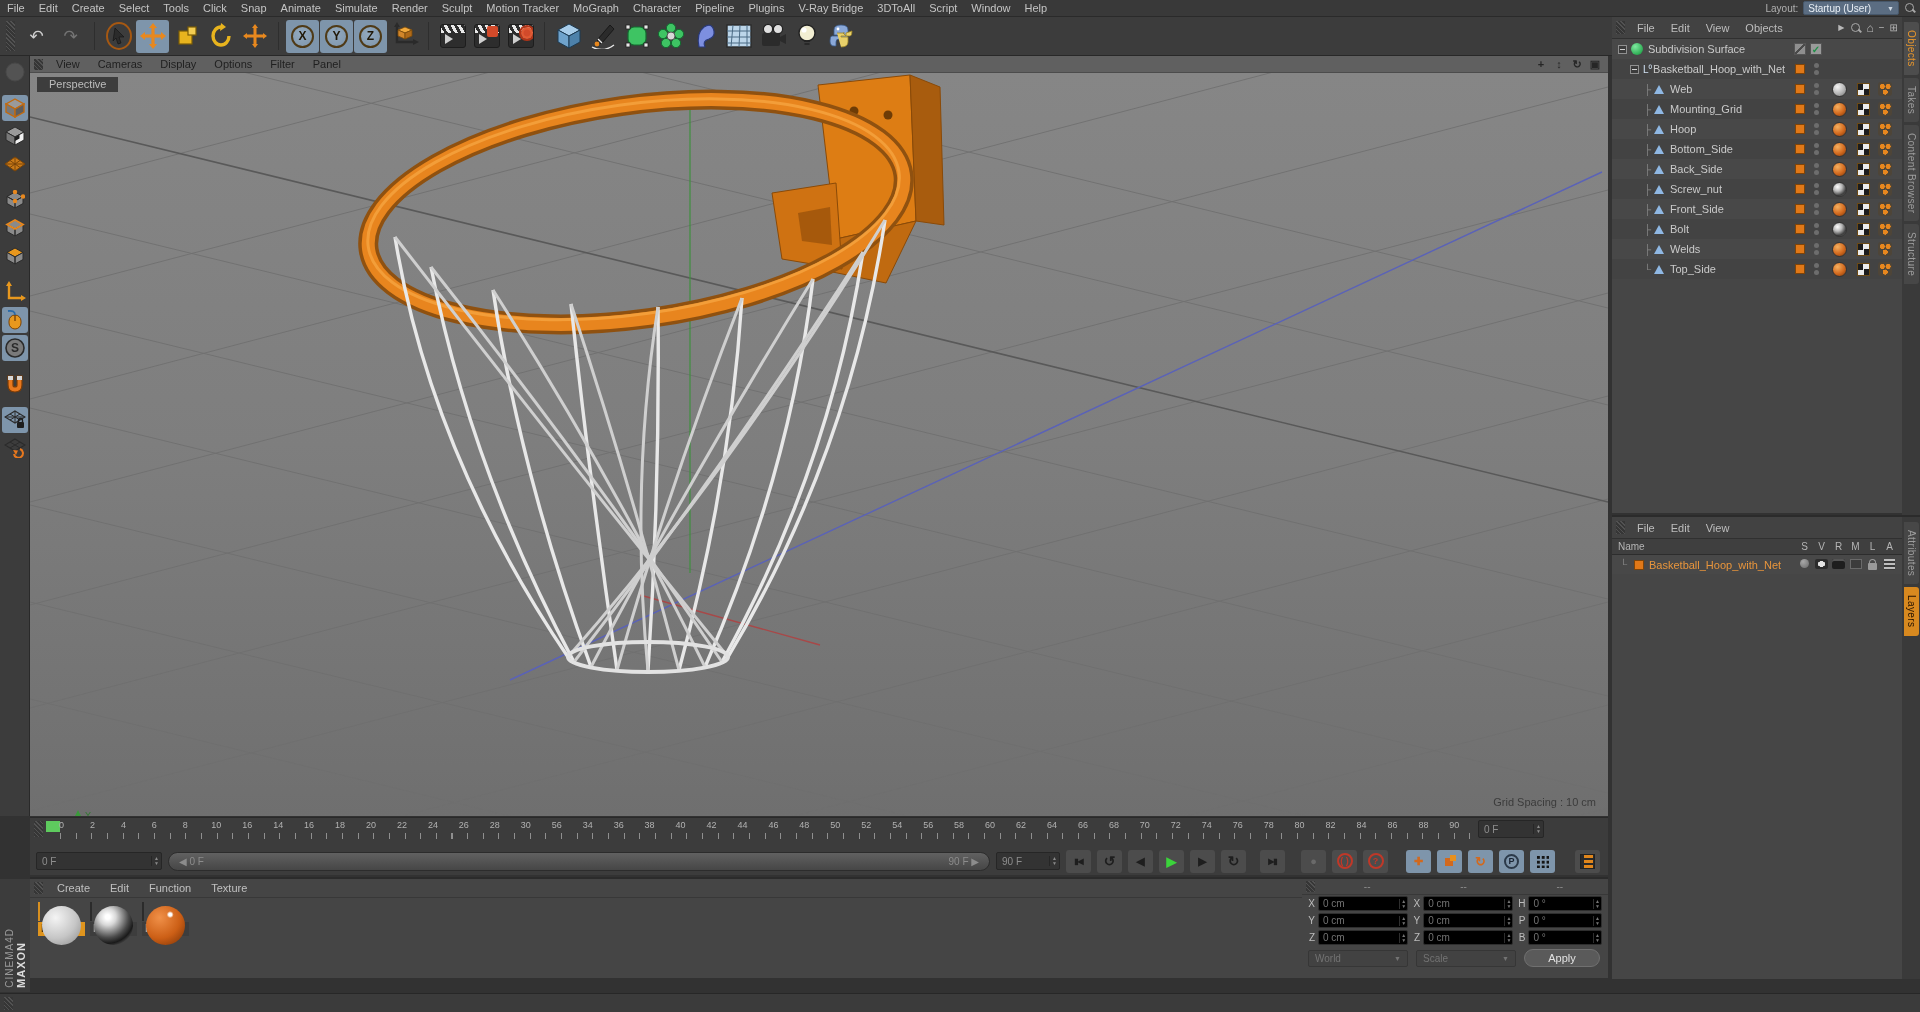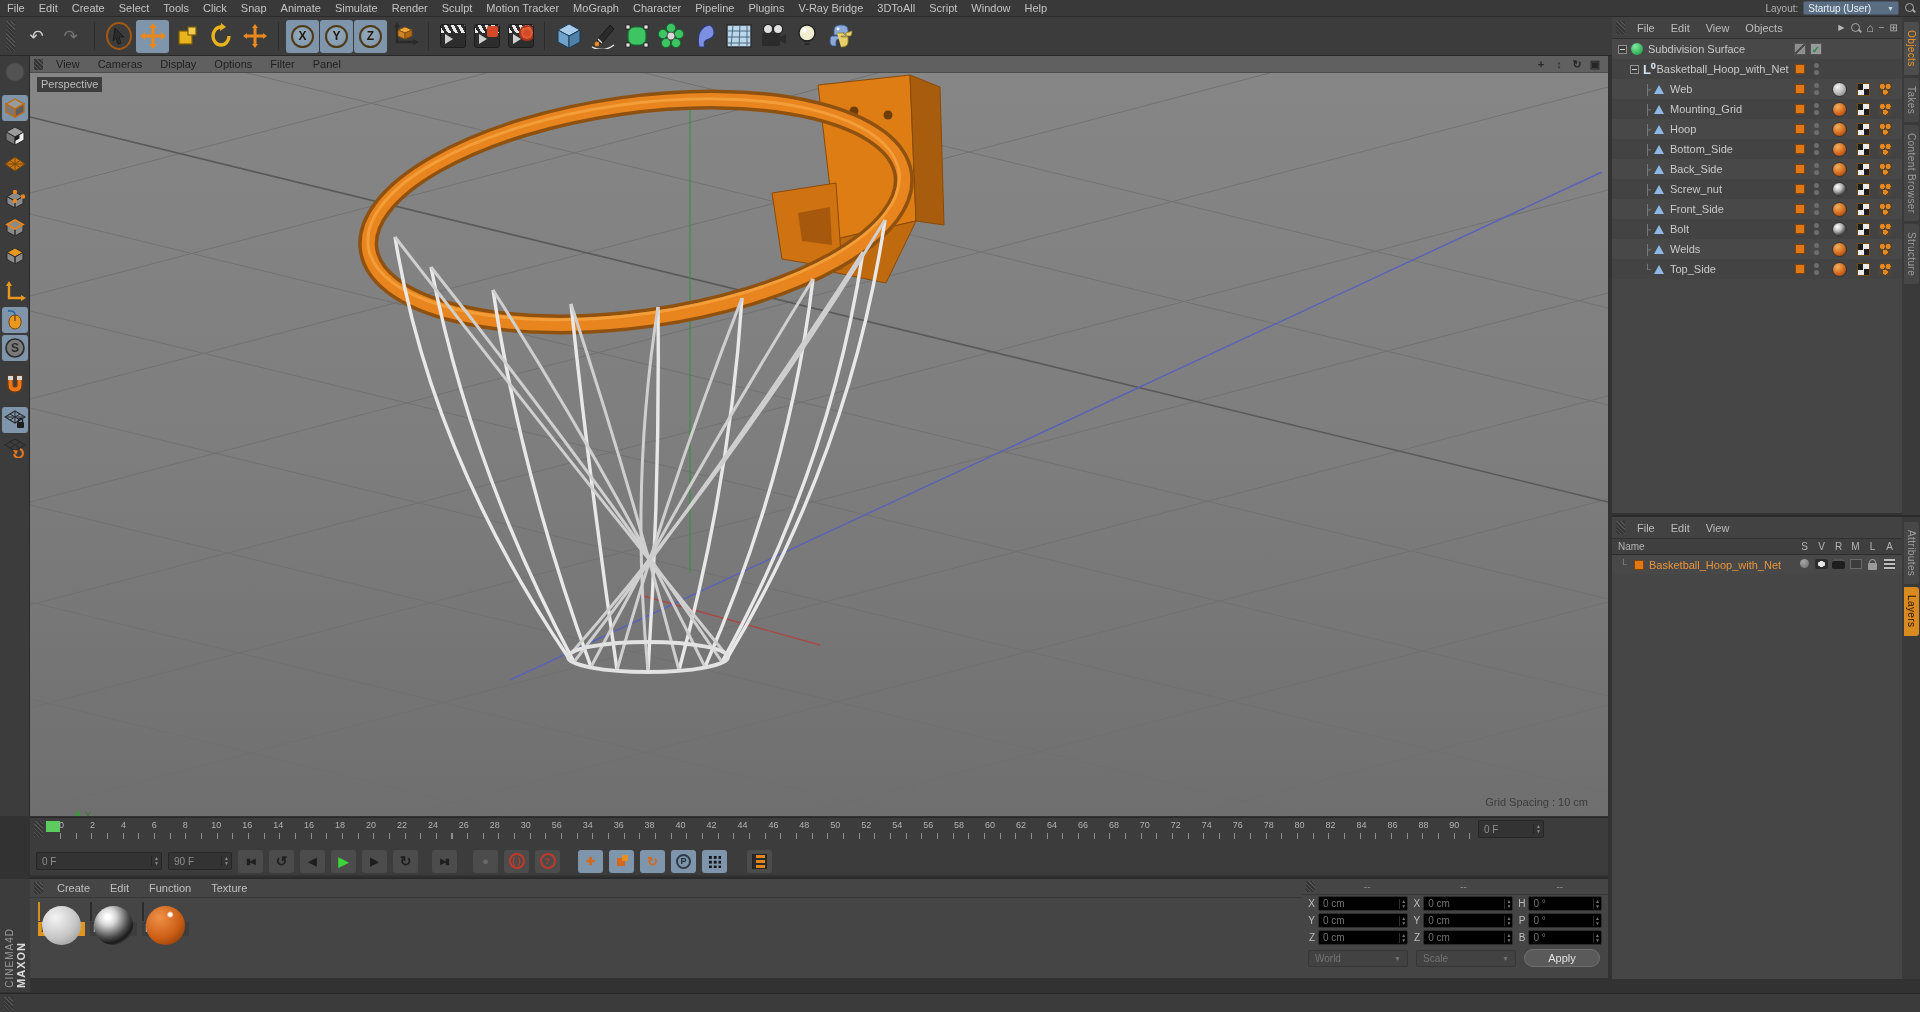--- a/index.html
+++ b/index.html
@@ -38,39 +38,39 @@
   .lsep{ height:6px; flex:none; }
 
   
   #viewport{ position:absolute; left:30px; top:56px; width:1578px; height:760px; background:#7d7d7d; }
   .vp-menu{ height:17px; background:#606060; border-bottom:1px solid #4c4c4c; display:flex; align-items:center; font-size:11px; color:#1f1f1f; }
   .vp-menu .menu-item{ padding:0 9px; }
   .vp-nav{ margin-left:auto; display:flex; gap:4px; padding-right:6px; color:#262626; font-weight:bold; font-size:11px; }
   .vp-nav span{ width:14px; text-align:center; }
   .vp-canvas{ position:absolute; left:0; top:17px; width:1578px; height:743px; background:linear-gradient(180deg,#868686 0%, #7e7e7e 50%, #6f6f6f 100%); overflow:hidden; }
   .vp-canvas svg{ position:absolute; left:0; top:0; }
-  .vp-cam{ position:absolute; left:7px; top:4px; background:#3d3d3d; color:#bdbdbd; font-size:11px; padding:1px 4px 2px; z-index:3; }
-  .vp-grid-label{ position:absolute; right:20px; bottom:8px; color:#3b3b3b; font-size:11px; z-index:3; }
+  .vp-cam{ position:absolute; left:7px; top:4px; background:#3d3d3d; color:#bdbdbd; font-size:11px; padding:1px 12px 2px; z-index:3; }
+  .vp-grid-label{ position:absolute; right:12px; bottom:8px; color:#3b3b3b; font-size:11px; z-index:3; }
   .vp-gizmo{ position:absolute; left:26px; bottom:14px; z-index:3; }
 
   
   #right-top{ position:absolute; left:1612px; top:17px; width:290px; height:496px; background:#464646; }
   #right-bottom{ position:absolute; left:1612px; top:515px; width:290px; height:464px; background:#464646; border-top:2px solid #2b2b2b; }
   .pmenu{ height:22px; background:#424242; border-bottom:1px solid #303030; display:flex; align-items:center; font-size:11px; color:#bdbdbd; }
   .pmenu .menu-item{ padding:0 8px; }
   .pmenu-icons{ margin-left:auto; display:flex; align-items:center; gap:5px; padding-right:4px; color:#b8b8b8; font-size:10px; }
   .om-row{ height:20px; display:flex; align-items:center; font-size:11px; color:#cacaca; position:relative; padding-left:6px; }
   .om-row:nth-child(odd){ background:#484848; }
   .om-row:nth-child(even){ background:#434343; }
   .twist{ width:9px; height:9px; border:1px solid #909090; background:#3c3c3c; position:relative; margin-right:4px; flex:none; }
   .twist::after{ content:""; position:absolute; left:1px; right:1px; top:3px; height:1px; background:#d0d0d0; }
   .branch{ color:#8a8a8a; font-size:10px; width:10px; flex:none; }
   .indent1{ width:12px; flex:none; } .indent2{ width:26px; flex:none; }
   .oball{ width:12px; height:12px; border-radius:50%; background:radial-gradient(circle at 35% 30%, #7fe8a0, #2fae55 70%, #1c7438); margin-right:5px; flex:none; }
-  .onull{ font-size:13px; color:#cfe0f2; font-weight:bold; margin-right:1px; flex:none; }
+  .onull{ font-size:10px; color:#cfe0f2; font-weight:normal; margin-right:1px; flex:none; }
   .otri{ width:0; height:0; border-left:5px solid transparent; border-right:5px solid transparent; border-bottom:9px solid #8fb8e4; margin-right:6px; flex:none; }
   .om-label{ white-space:nowrap; }
   .sq{ width:10px; height:10px; background:#e07818; border:1px solid #7e4408; position:absolute; right:97px; }
   .vdots{ position:absolute; right:83px; display:flex; flex-direction:column; gap:2px; }
   .vdots i{ width:5px; height:5px; border-radius:50%; background:#6d6d6d; }
   .msphere{ width:15px; height:15px; border-radius:50%; position:absolute; right:55px; border:1px solid #333; }
   .msphere.orange{ background:radial-gradient(circle at 35% 30%, #f5b060, #d2691e 55%, #79380a); }
   .msphere.gray{ background:radial-gradient(circle at 35% 30%, #f4f4f4, #b4b4b4 55%, #6e6e6e); }
   .msphere.silver{ background:radial-gradient(circle at 35% 30%, #ffffff, #b9b9b9 35%, #3c3c3c 70%, #9a9a9a); }
   .uvw{ width:13px; height:13px; position:absolute; right:32px; border:1px solid #6b4a16; background:conic-gradient(#ececec 0 90deg, #1c1c1c 0 180deg, #ececec 0 270deg, #1c1c1c 0); }
@@ -886,20 +886,24 @@
       </div>
     </div>
     <div class="tl-controls">
       <div class="spin cur">
         <span class="val">0 F</span>
         <span class="arrows">
             <span>▲</span>
             <span>▼</span>
           </span>
       </div>
+      <div class="range">
+        <span>◀ 0 F</span>
+        <span>90 F ▶</span>
+      </div>
       <div class="spin end">
         <span class="val">90 F</span>
         <span class="arrows">
             <span>▲</span>
             <span>▼</span>
           </span>
       </div>
       <span class="pbtn">
           <span class="small">▮◀</span>
         </span>

